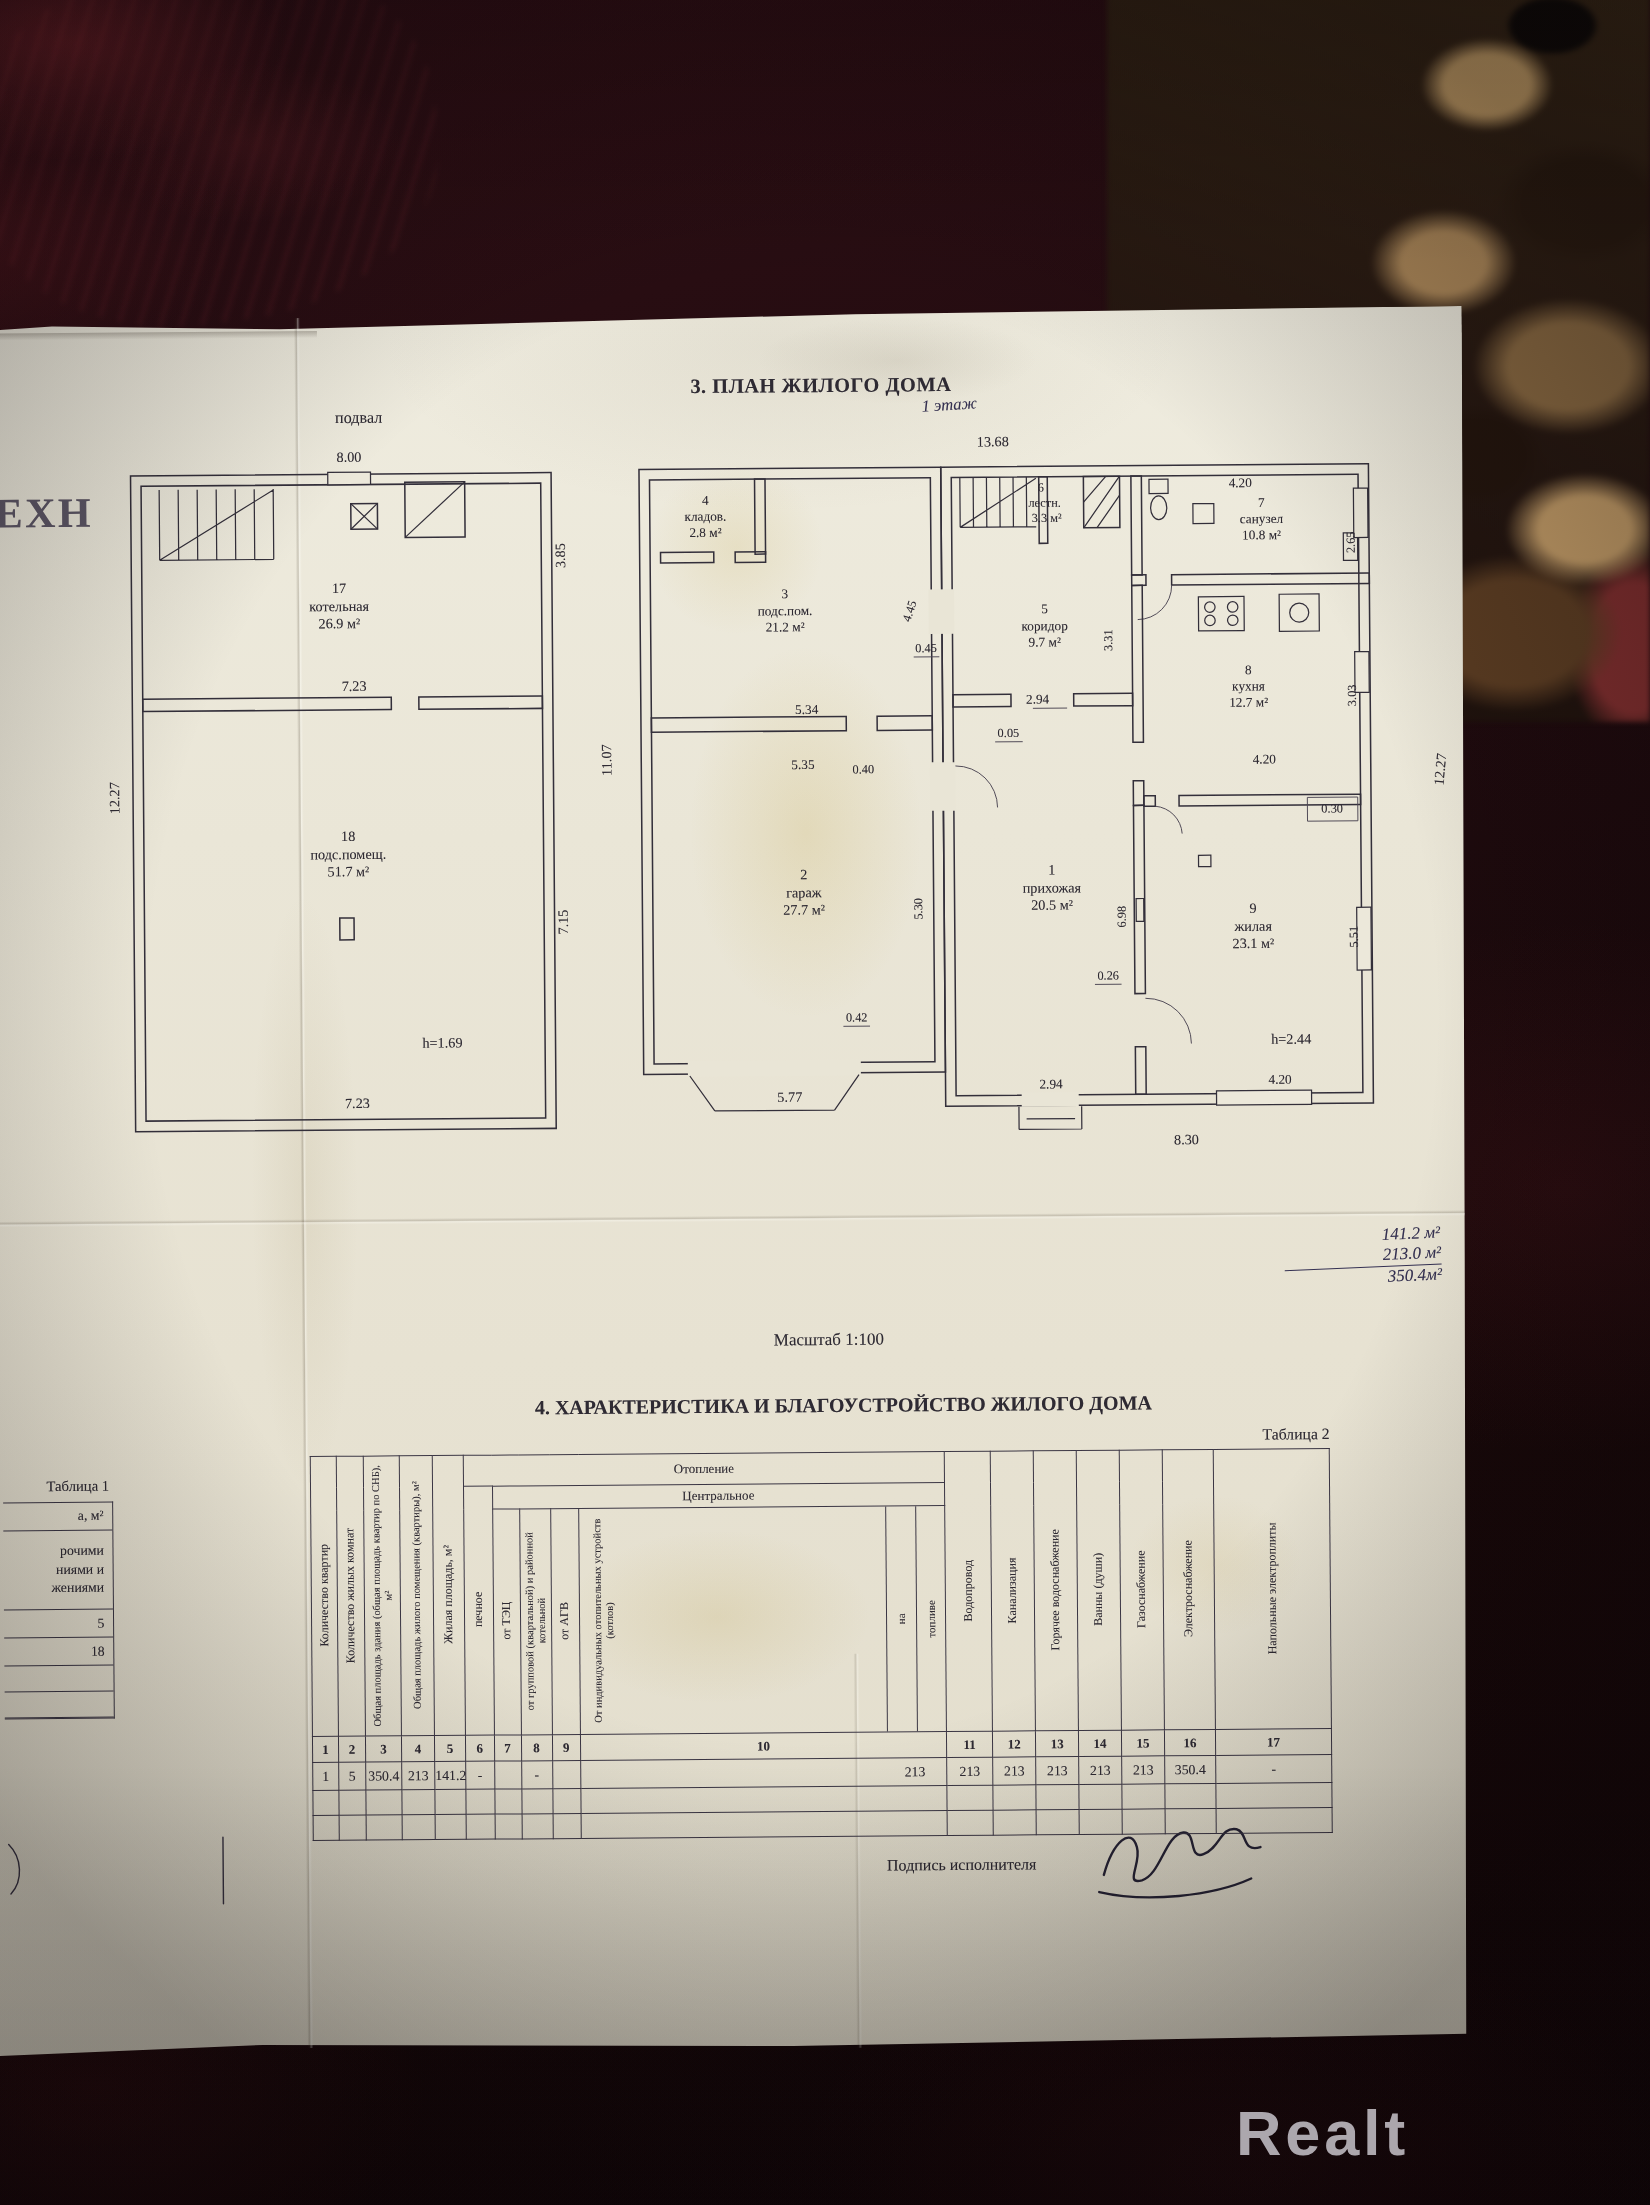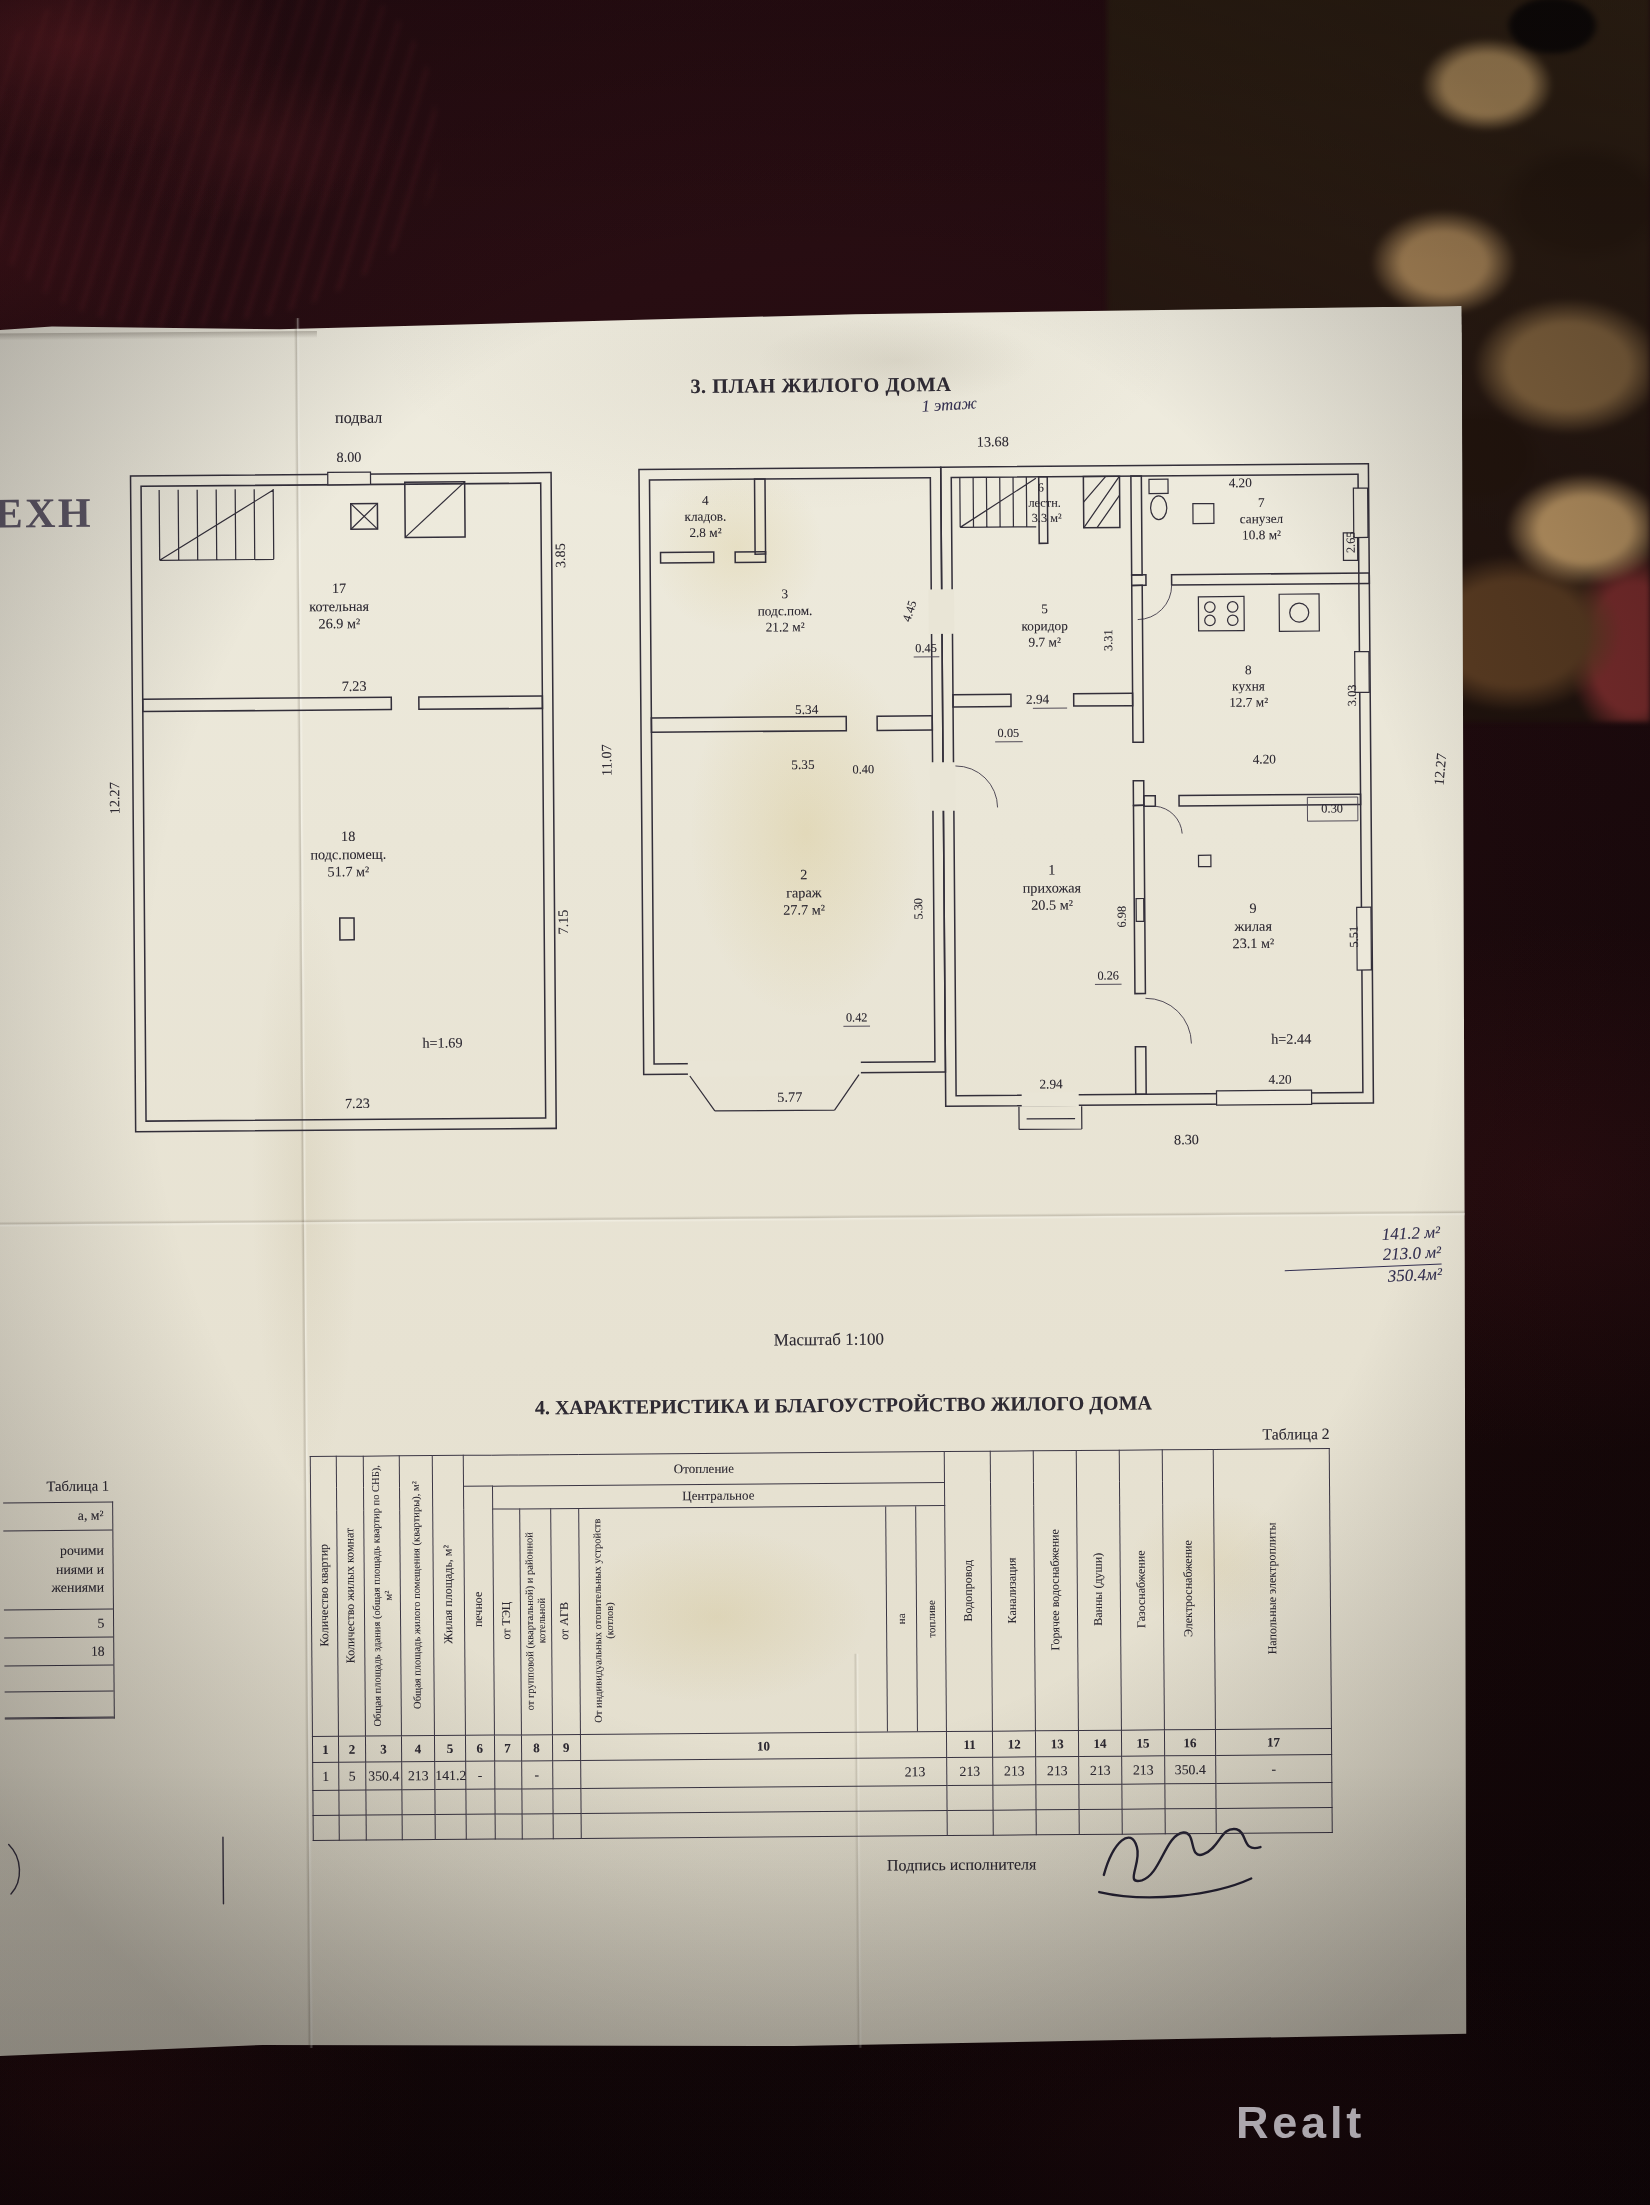--- a/index.html
+++ b/index.html
@@ -99,21 +99,21 @@
   .t1-box{margin-top:6.7px;border-top:1.4px solid #3b3644;border-right:1.4px solid #3b3644;border-bottom:1.4px solid #3b3644;}
   .t1-row{border-bottom:1px solid #3b3644;min-height:27px;display:flex;align-items:center;justify-content:flex-end;padding-right:8.6px;font-size:13.8px;}
   .t1-row.tall{min-height:71px;flex-direction:column;align-items:flex-end;justify-content:center;line-height:1.35;padding:3.8px 8.6px 3.8px 0;}
   .t1-row.empty{min-height:25px;}
 
   
   .vignette{position:absolute;inset:0;pointer-events:none;background:
     radial-gradient(ellipse 65% 55% at 48% 46%, transparent 60%, rgba(8,4,6,0.30) 100%),
     linear-gradient(180deg, rgba(0,0,0,0.12), transparent 12% 80%, rgba(8,4,6,0.22));}
   .watermark{position:absolute;left:1236px;top:2097px;font-family:"Liberation Sans",sans-serif;
-    font-size:45px;font-weight:700;letter-spacing:3.8px;color:rgba(206,202,210,0.82);}
+    font-size:63px;font-weight:700;letter-spacing:3.8px;color:rgba(206,202,210,0.82);}
 </style>
 </head>
 <body>
 
 <div class="scene">
   <div class="bg-table"></div>
   <div class="gloss"></div>
   <div class="bg-carpet"></div>
 
   <div class="sheet-group">

